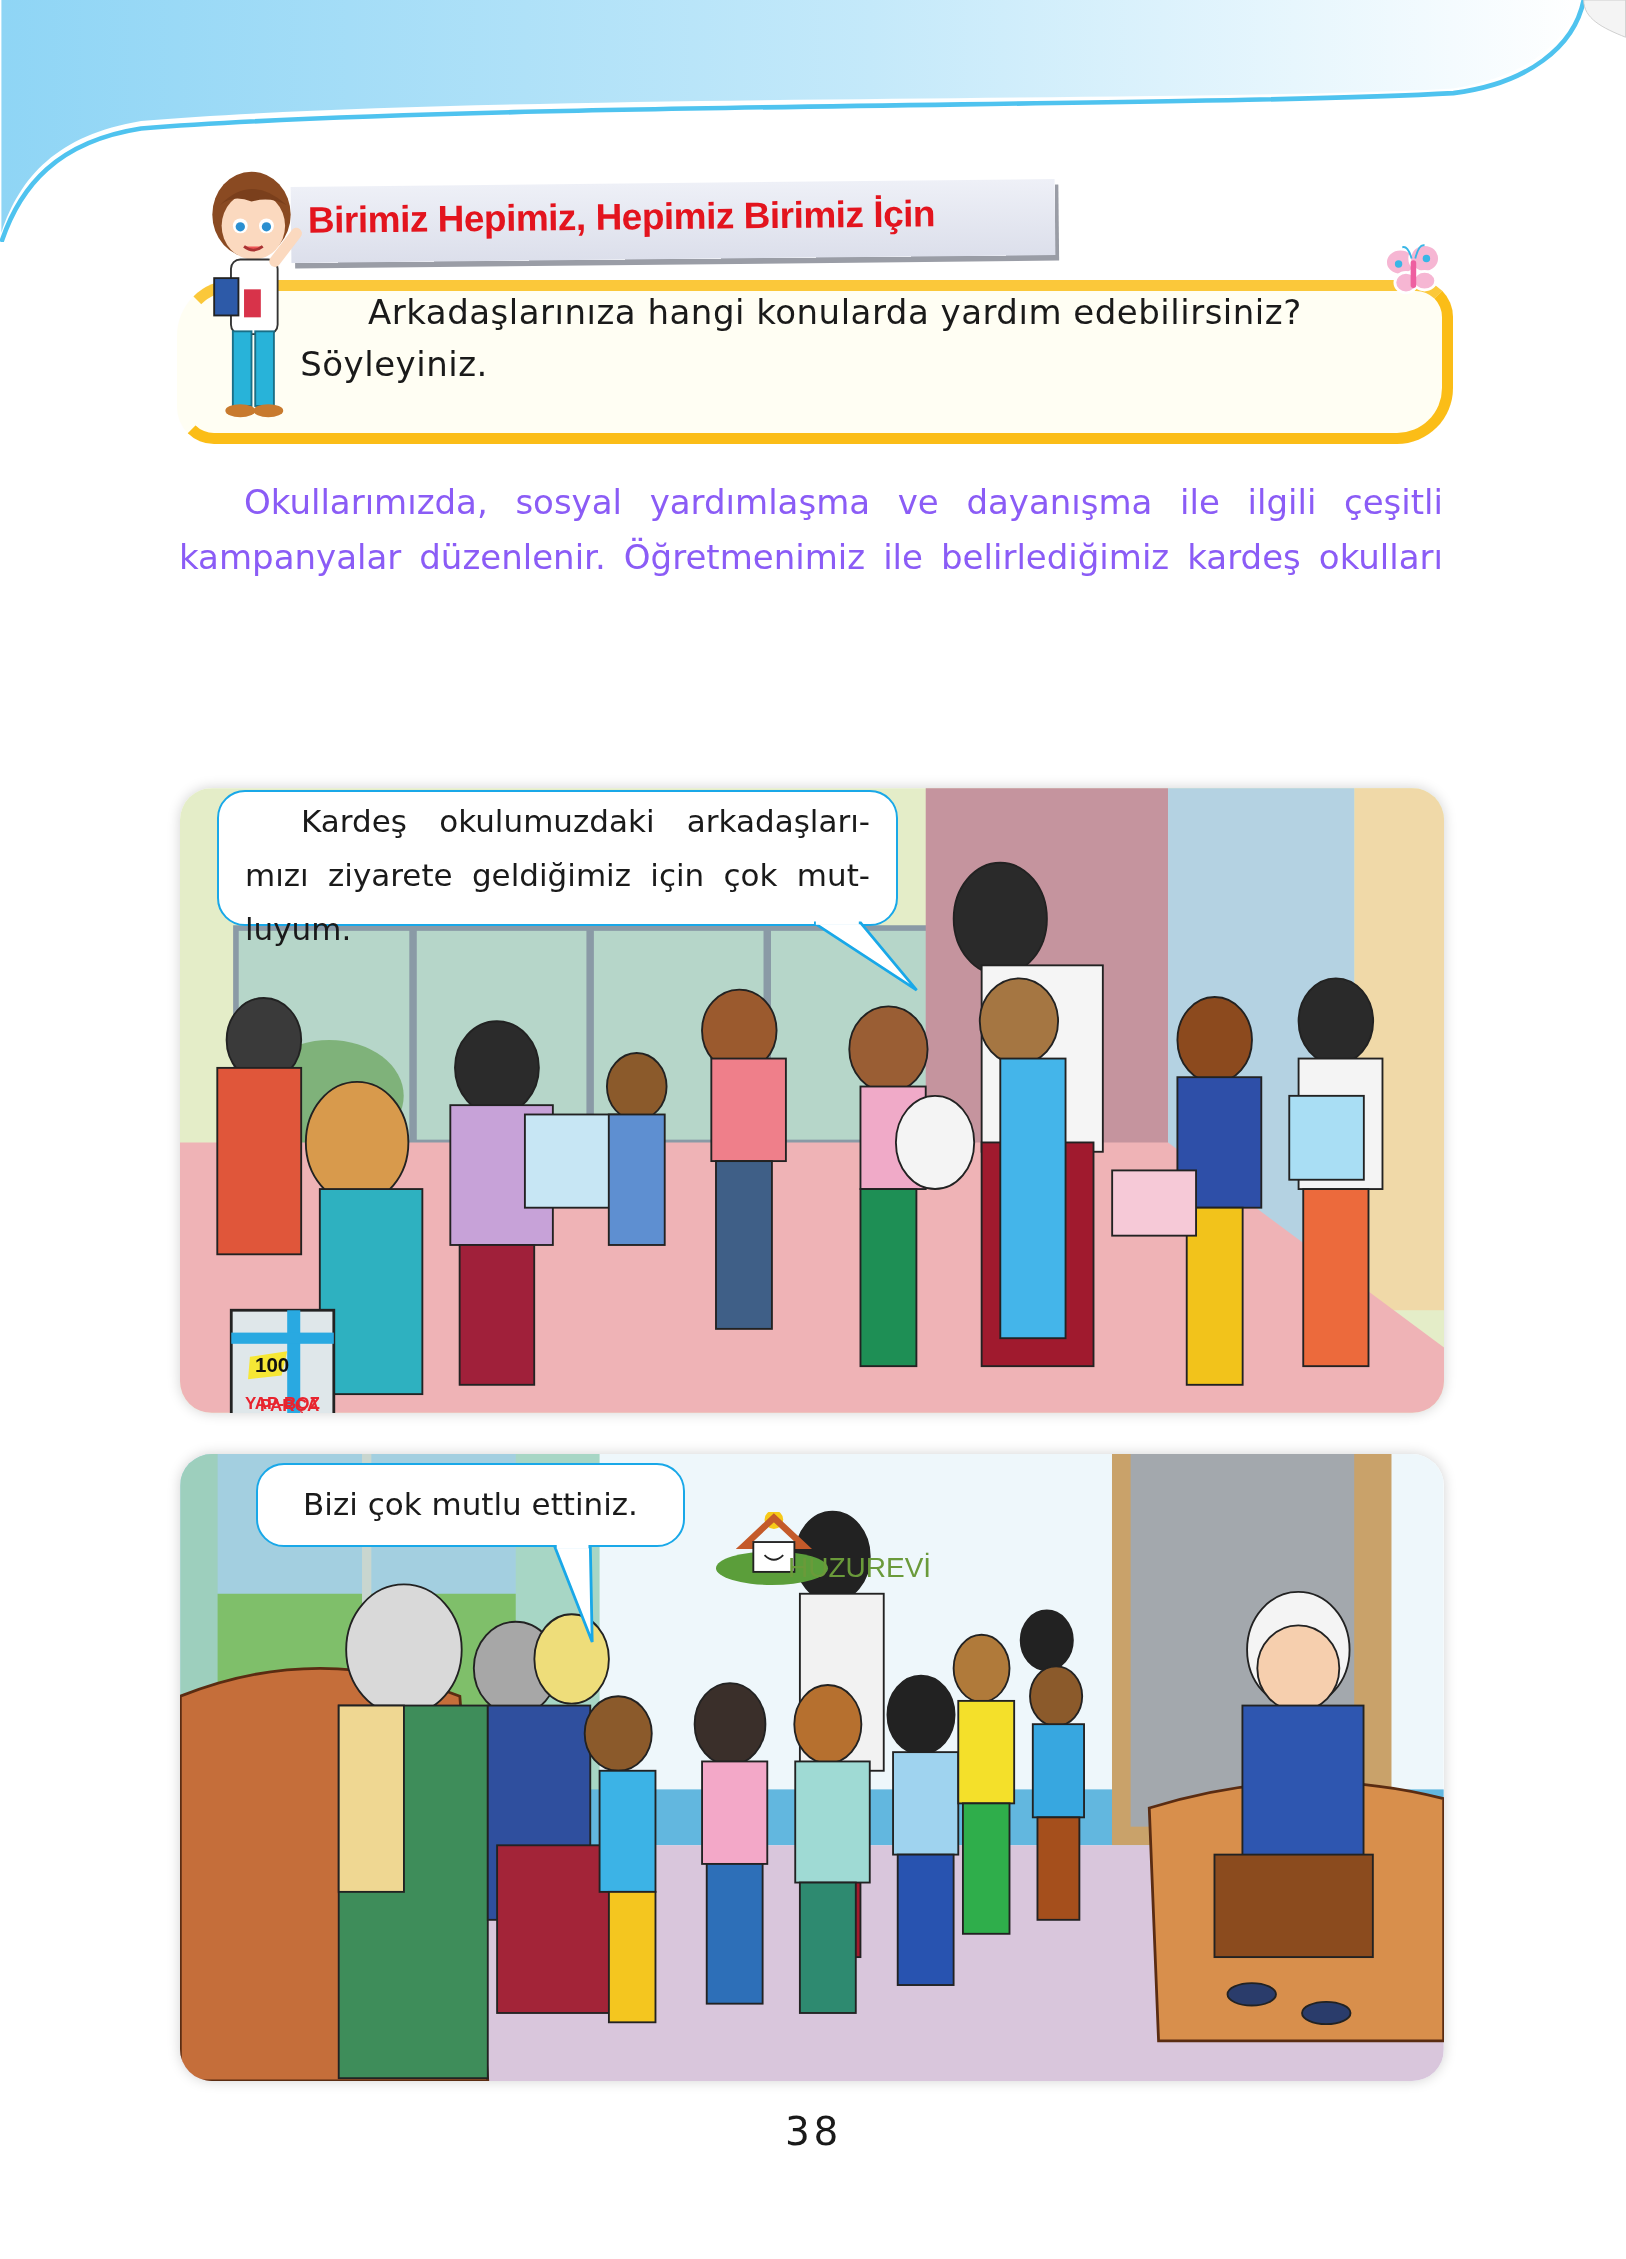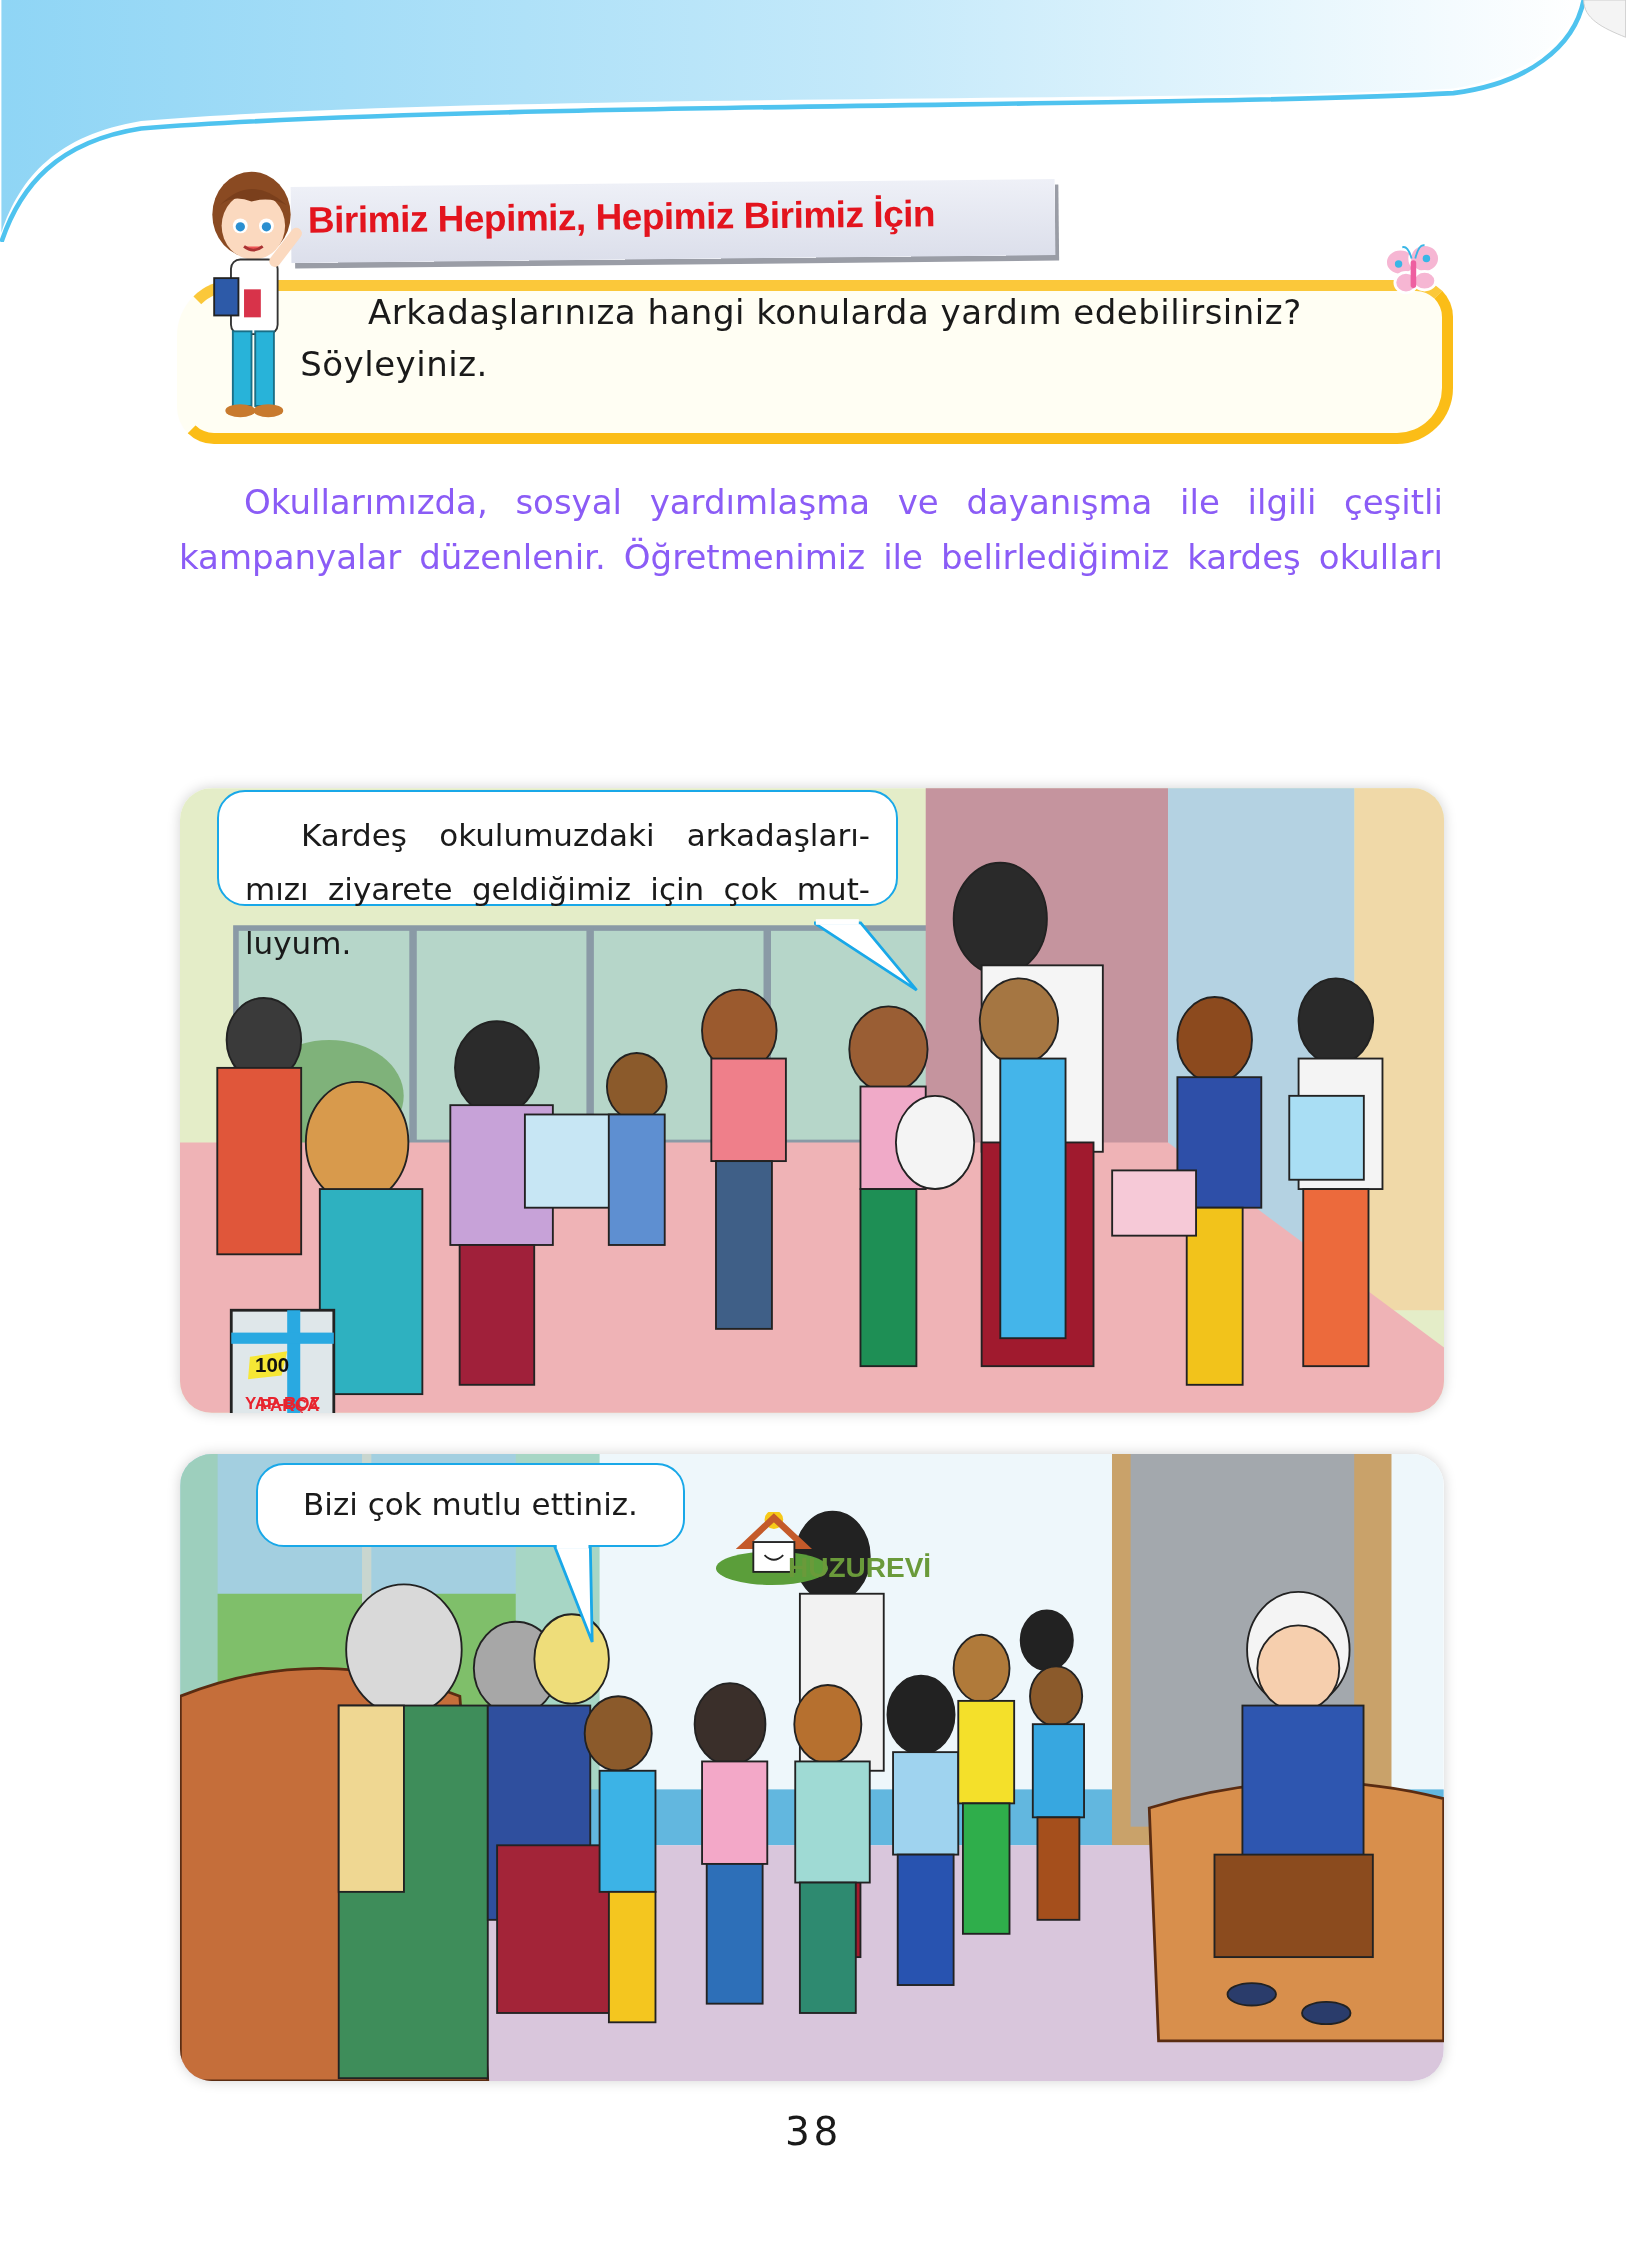--- a/index.html
+++ b/index.html
@@ -34,27 +34,27 @@
   .paragraph .last { text-align-last:justify; }
 
   
   .illus { position:absolute; border-radius:32px; overflow:hidden;
     box-shadow:0 0 13px rgba(0,0,0,0.18); }
   .illus-1 { left:180px; top:788px; width:1264px; height:625px; }
   .illus-2 { left:180px; top:1454px; width:1264px; height:627px; }
 
   .bubble { position:absolute; background:#ffffff; border:2.8px solid #19a8e8; border-radius:28px;
     font-size:31px; line-height:54px; color:#1a1a1a; padding:0 26px; box-sizing:border-box; }
-  .bubble-1 { left:37px; top:1.9px; width:681px; height:116px; padding-top:16px; text-align:justify; }
+  .bubble-1 { left:37px; top:1.9px; width:681px; height:136px; padding-top:2px; text-align:justify; }
   .bubble-1 .l { display:block; text-align-last:justify; }
   .bubble-1 .l.last { text-align-last:left; }
   .bubble-2 { left:76px; top:9.3px; width:429px; height:84px; line-height:78px; text-align:center; }
 
   .huzurevi-logo { position:absolute; left:536px; top:58px; width:224px; height:75px; }
-  .huzurevi-text { position:absolute; left:608px; top:98px; font-size:28px; font-weight:bold; color:#6a9a3a;
+  .huzurevi-text { position:absolute; left:608px; top:98px; font-size:28px; font-weight:normal; color:#6a9a3a;
     font-family:"Liberation Sans", sans-serif; letter-spacing:0px; }
 
   .puzzle-box-label { position:absolute; font-family:"Liberation Sans", sans-serif; font-weight:bold; }
 
   .page-number { position:absolute; left:0; width:1627px; top:2109px; text-align:center; font-size:39px;
     color:#1a1a1a; letter-spacing:3.7px; }
 </style>
 </head>
 <body>
 

